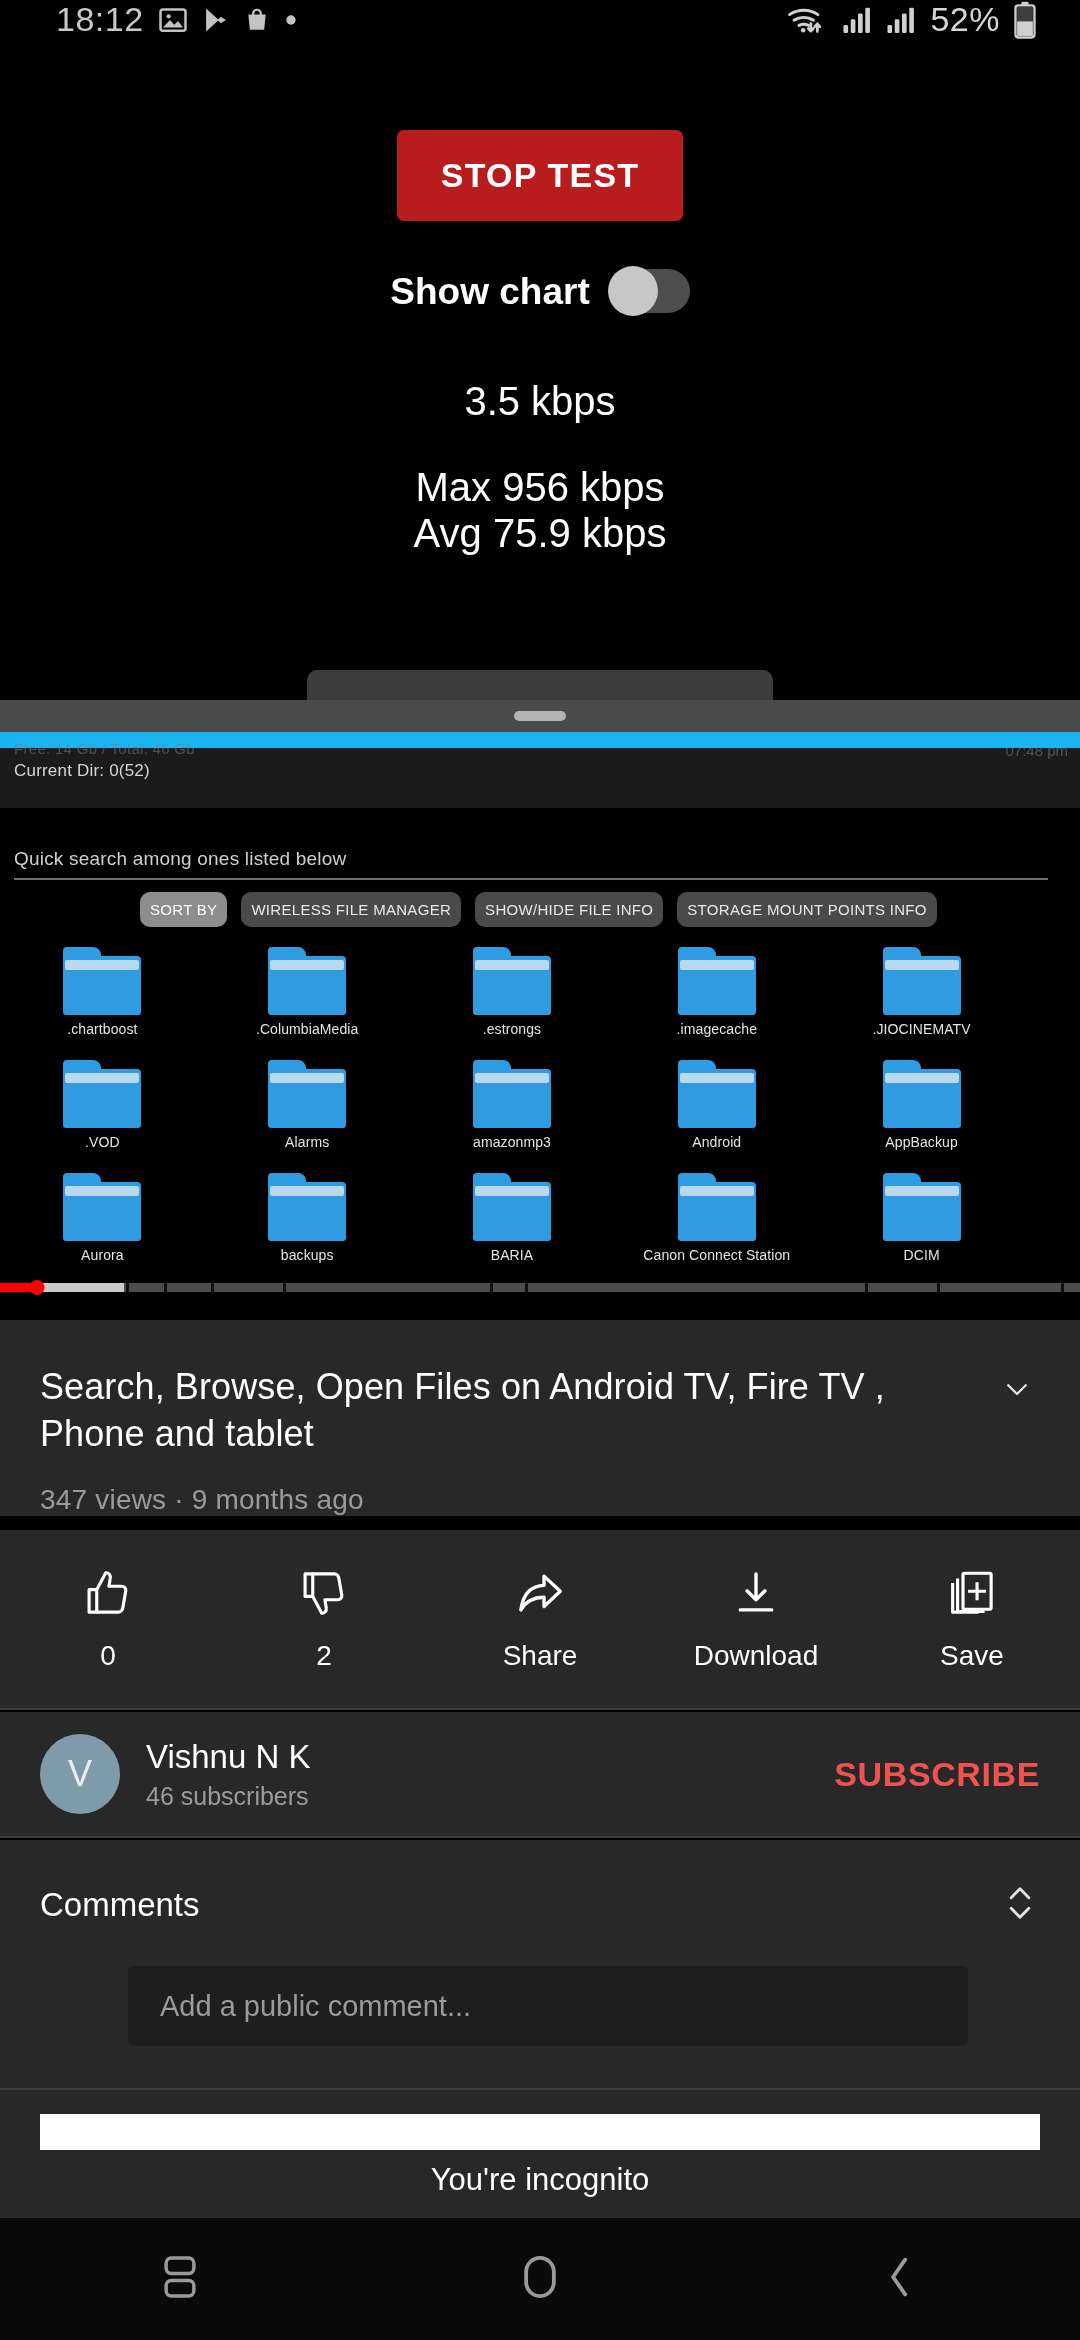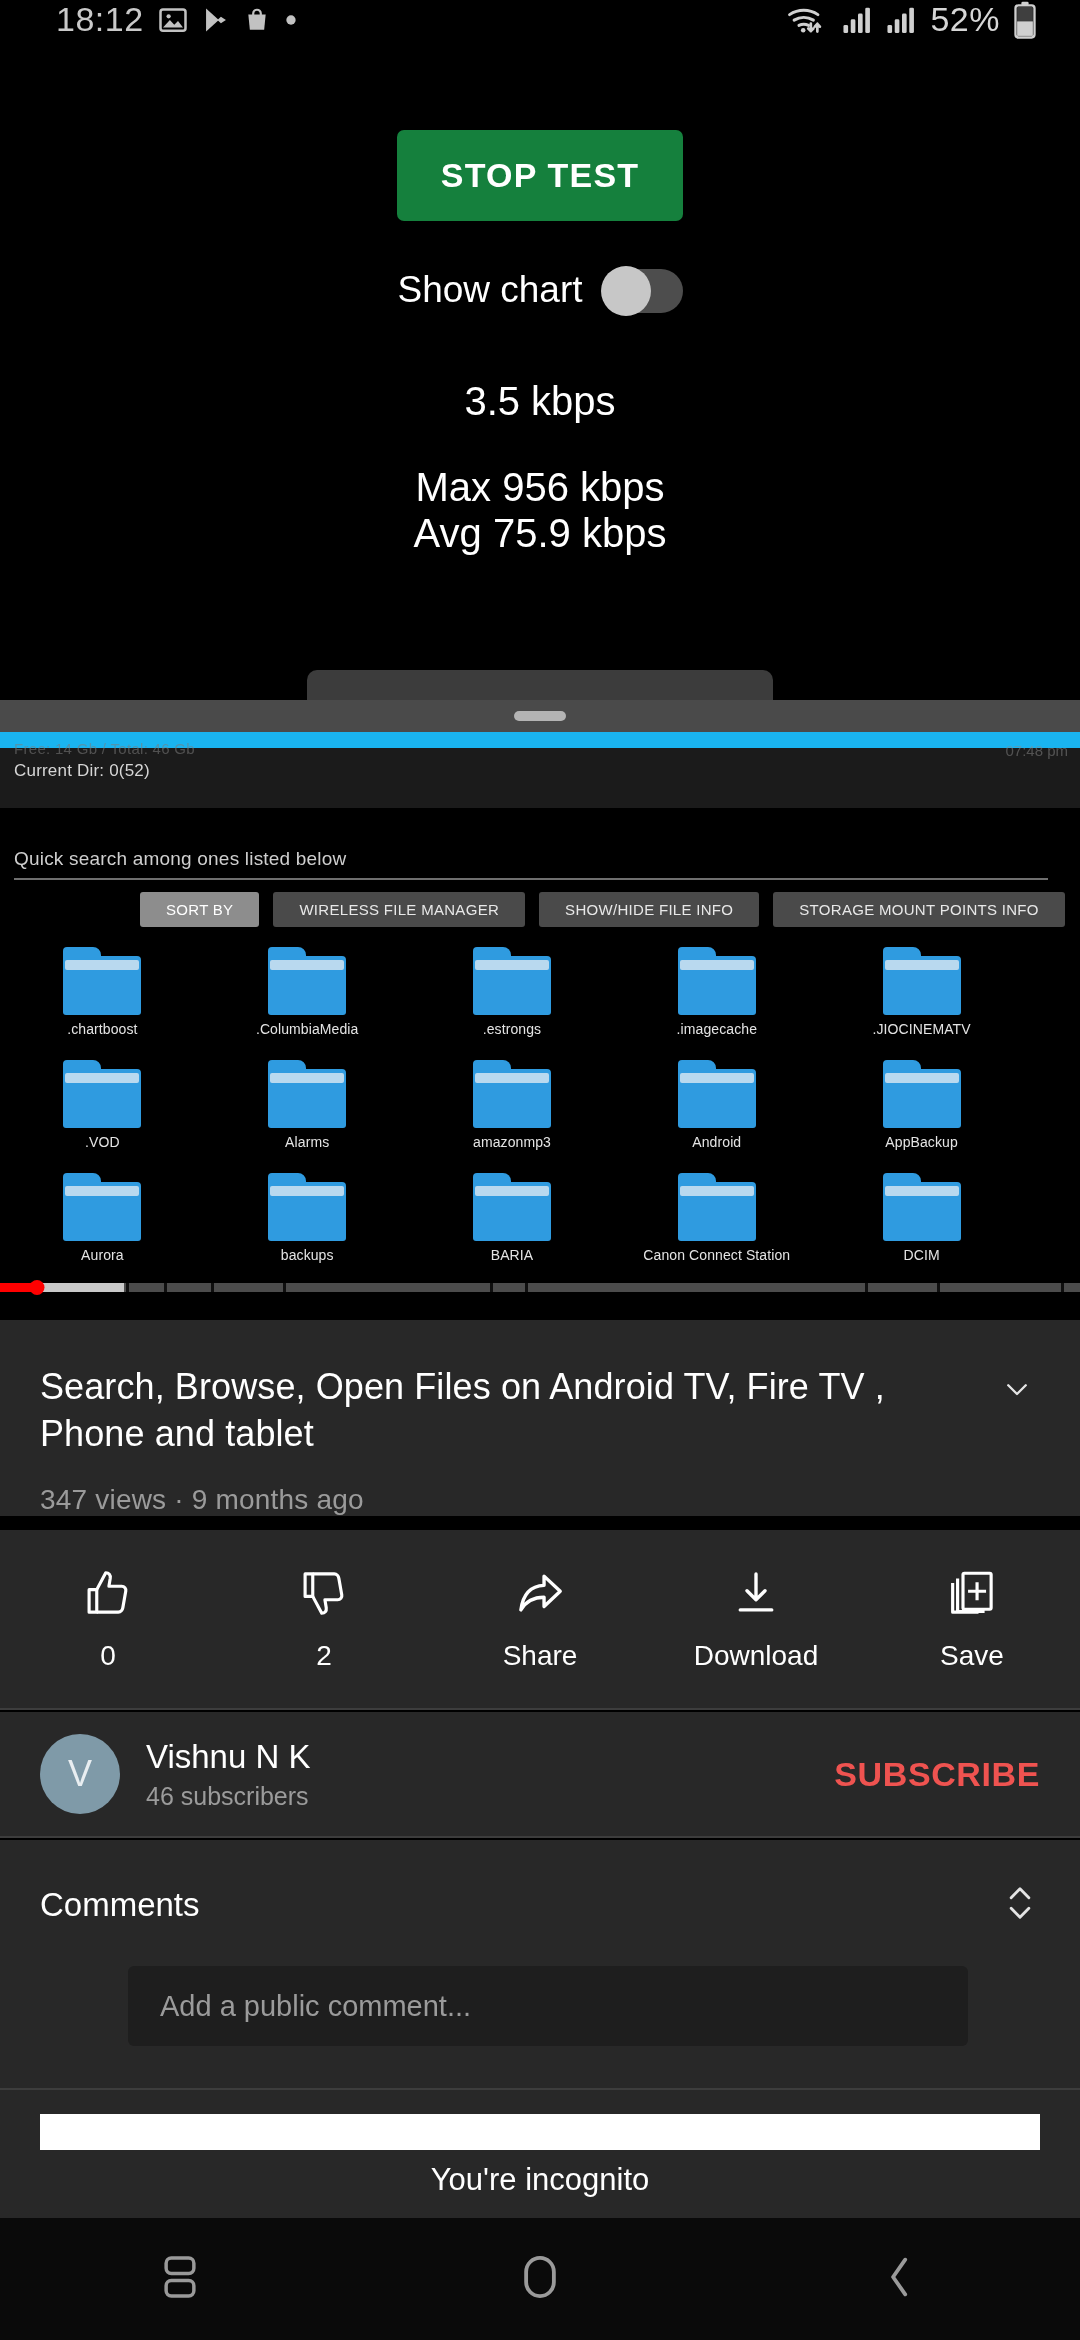--- a/index.html
+++ b/index.html
@@ -23,27 +23,27 @@
   .sb-batt-text{ font-size:34px; color:#d6d6d6; letter-spacing:.5px; }
   .ico{ display:inline-flex; align-items:center; justify-content:center; }
 
   
   .speedpanel{
     position:absolute; top:72px; left:0; width:1080px; height:600px;
     background:#000; text-align:center;
   }
   .stop-btn{
     display:inline-block; margin-top:58px;
-    background:#15803d; color:#fff;
+    background:#b91c1c; color:#fff;
     font-size:34px; font-weight:bold; letter-spacing:1.2px;
     padding:26px 44px; border-radius:7px; border:none;
     font-family:"Liberation Sans", sans-serif;
   }
   .showchart-row{
-    margin-top:48px; display:flex; align-items:flex-start; justify-content:center; gap:22px;
+    margin-top:48px; display:flex; align-items:flex-end; justify-content:center; gap:22px;font-weight:bold;
   }
   .showchart-label{ font-size:37px; color:#fff; }
   .toggle{
     width:78px; height:44px; background:#4d4d4d; border-radius:22px;
     position:relative; display:inline-block;
   }
   .toggle .knob{
     position:absolute; left:-4px; top:-3px; width:50px; height:50px;
     border-radius:50%; background:#c7c7c7;
   }
@@ -86,21 +86,21 @@
   .quicksearch{
     position:absolute; left:14px; top:116px; width:1040px;
   }
   .quicksearch .qs-text{ font-size:19px; color:#cfcfcf; letter-spacing:.2px; }
   .quicksearch .qs-line{ margin-top:8px; height:2px; background:#6f6f6f; width:1034px; }
   .fm-buttons{
     position:absolute; left:140px; top:160px; display:flex; gap:14px; align-items:center;
   }
   .fm-btn{
     background:#4a4a4a; color:#e8e8e8; font-size:15px; letter-spacing:.3px;
-    padding:9px 26px; border-radius:3px; white-space:nowrap;
+    padding:9px 10px; border-radius:10px; white-space:nowrap;
     font-family:"Liberation Sans", sans-serif; border:none;
   }
   .fm-btn.active{ background:#8d8d8d; color:#fff; }
   .fm-grid{
     position:absolute; left:0; top:215px; width:1024px;
     display:grid; grid-template-columns:repeat(5,1fr); row-gap:23px;
   }
   .fm-item{ display:flex; flex-direction:column; align-items:center; }
   .folder{
     width:78px; height:68px; position:relative;

